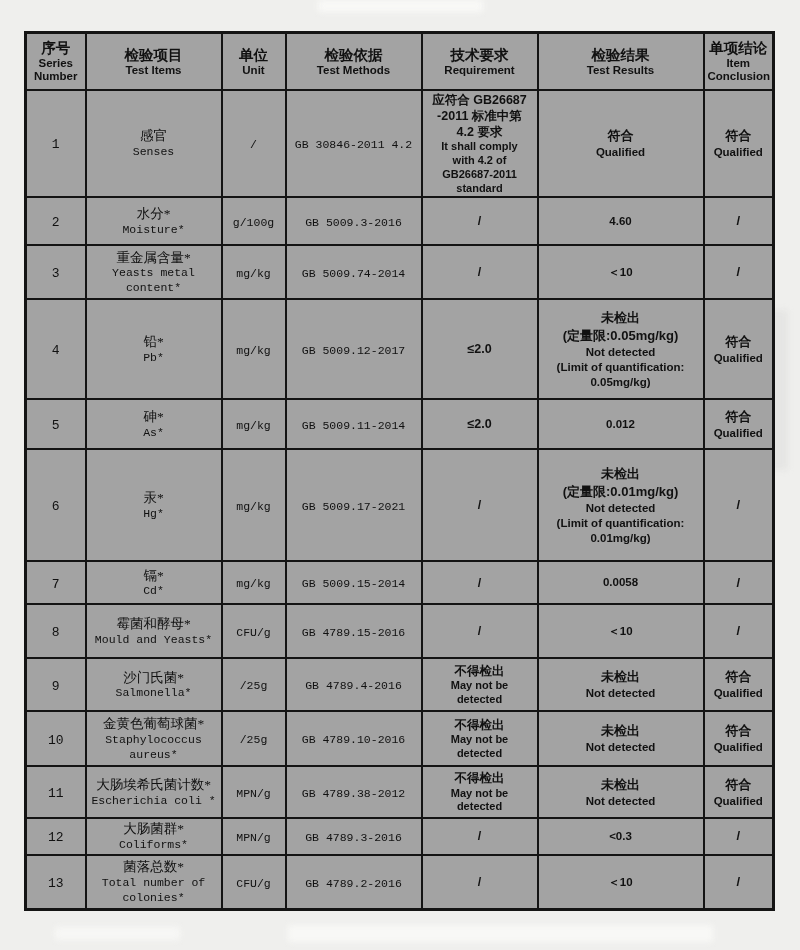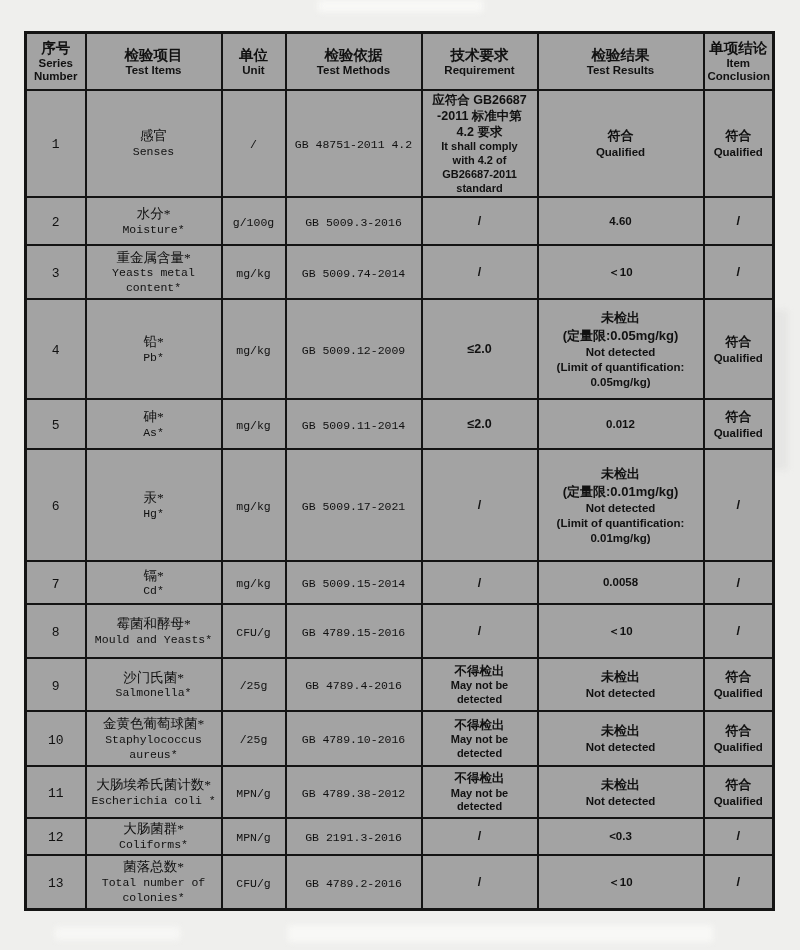--- a/index.html
+++ b/index.html
@@ -122,21 +122,21 @@
       <span class="num">1</span>
     </td>
     <td class="c-item">
       <div class="zh">感官</div>
       <div class="mono">Senses</div>
     </td>
     <td class="c-unit">
       <span class="mono">/</span>
     </td>
     <td class="c-method">
-      <span class="mono">GB 48751-2011 4.2</span>
+      <span class="mono">GB 30846-2011 4.2</span>
     </td>
     <td class="c-req">
       <div class="zhb">应符合 GB26687
 -2011 标准中第
 4.2 要求</div>
       <div class="enb">It shall comply
 with 4.2 of
 GB26687-2011
 standard</div>
     </td>
@@ -212,21 +212,21 @@
       <span class="num">4</span>
     </td>
     <td class="c-item">
       <div class="zh">铅*</div>
       <div class="mono">Pb*</div>
     </td>
     <td class="c-unit">
       <span class="mono">mg/kg</span>
     </td>
     <td class="c-method">
-      <span class="mono">GB 5009.12-2009</span>
+      <span class="mono">GB 5009.12-2017</span>
     </td>
     <td class="c-req">
       <div class="zhb">≤2.0</div>
 
     </td>
     <td class="c-res">
       <div class="zhb">未检出
 (定量限:0.05mg/kg)</div>
       <div class="enb">Not detected
 (Limit of quantification:
@@ -446,21 +446,21 @@
       <span class="num">12</span>
     </td>
     <td class="c-item">
       <div class="zh">大肠菌群*</div>
       <div class="mono">Coliforms*</div>
     </td>
     <td class="c-unit">
       <span class="mono">MPN/g</span>
     </td>
     <td class="c-method">
-      <span class="mono">GB 2191.3-2016</span>
+      <span class="mono">GB 4789.3-2016</span>
     </td>
     <td class="c-req">
       <div class="zhb">/</div>
 
     </td>
     <td class="c-res">
 
       <div class="enb">&lt;0.3</div>
     </td>
     <td class="c-concl">

